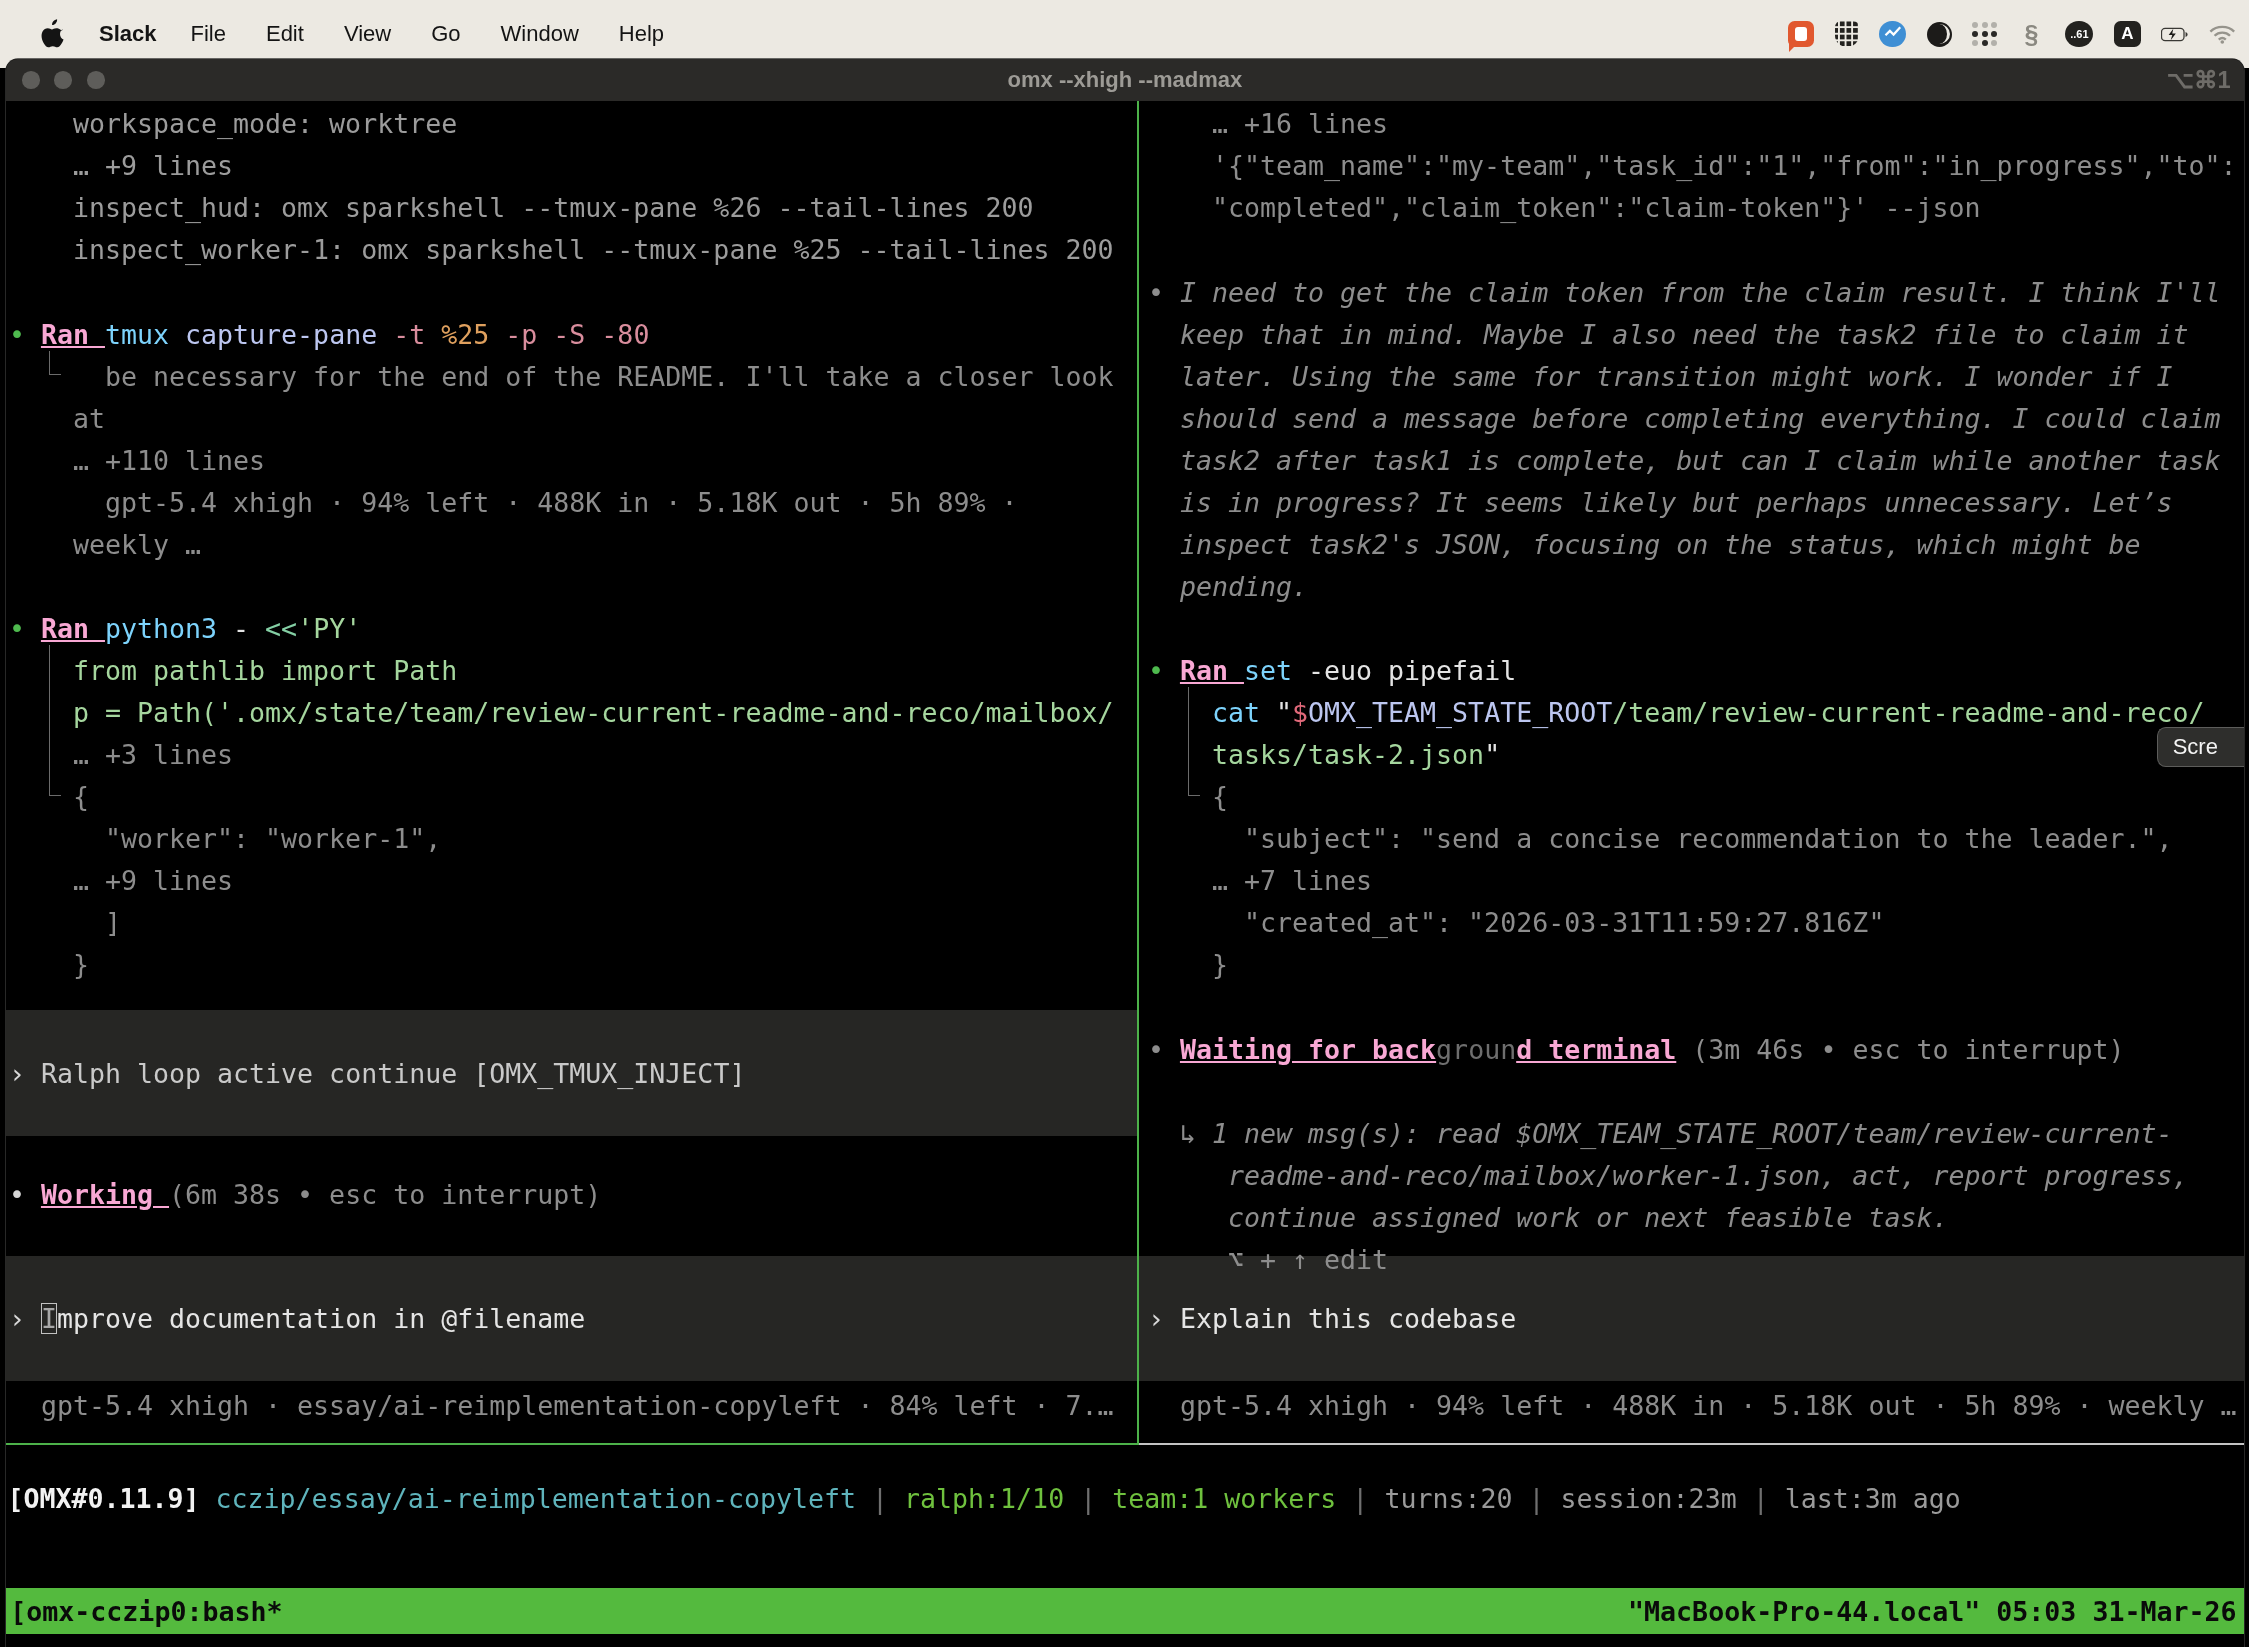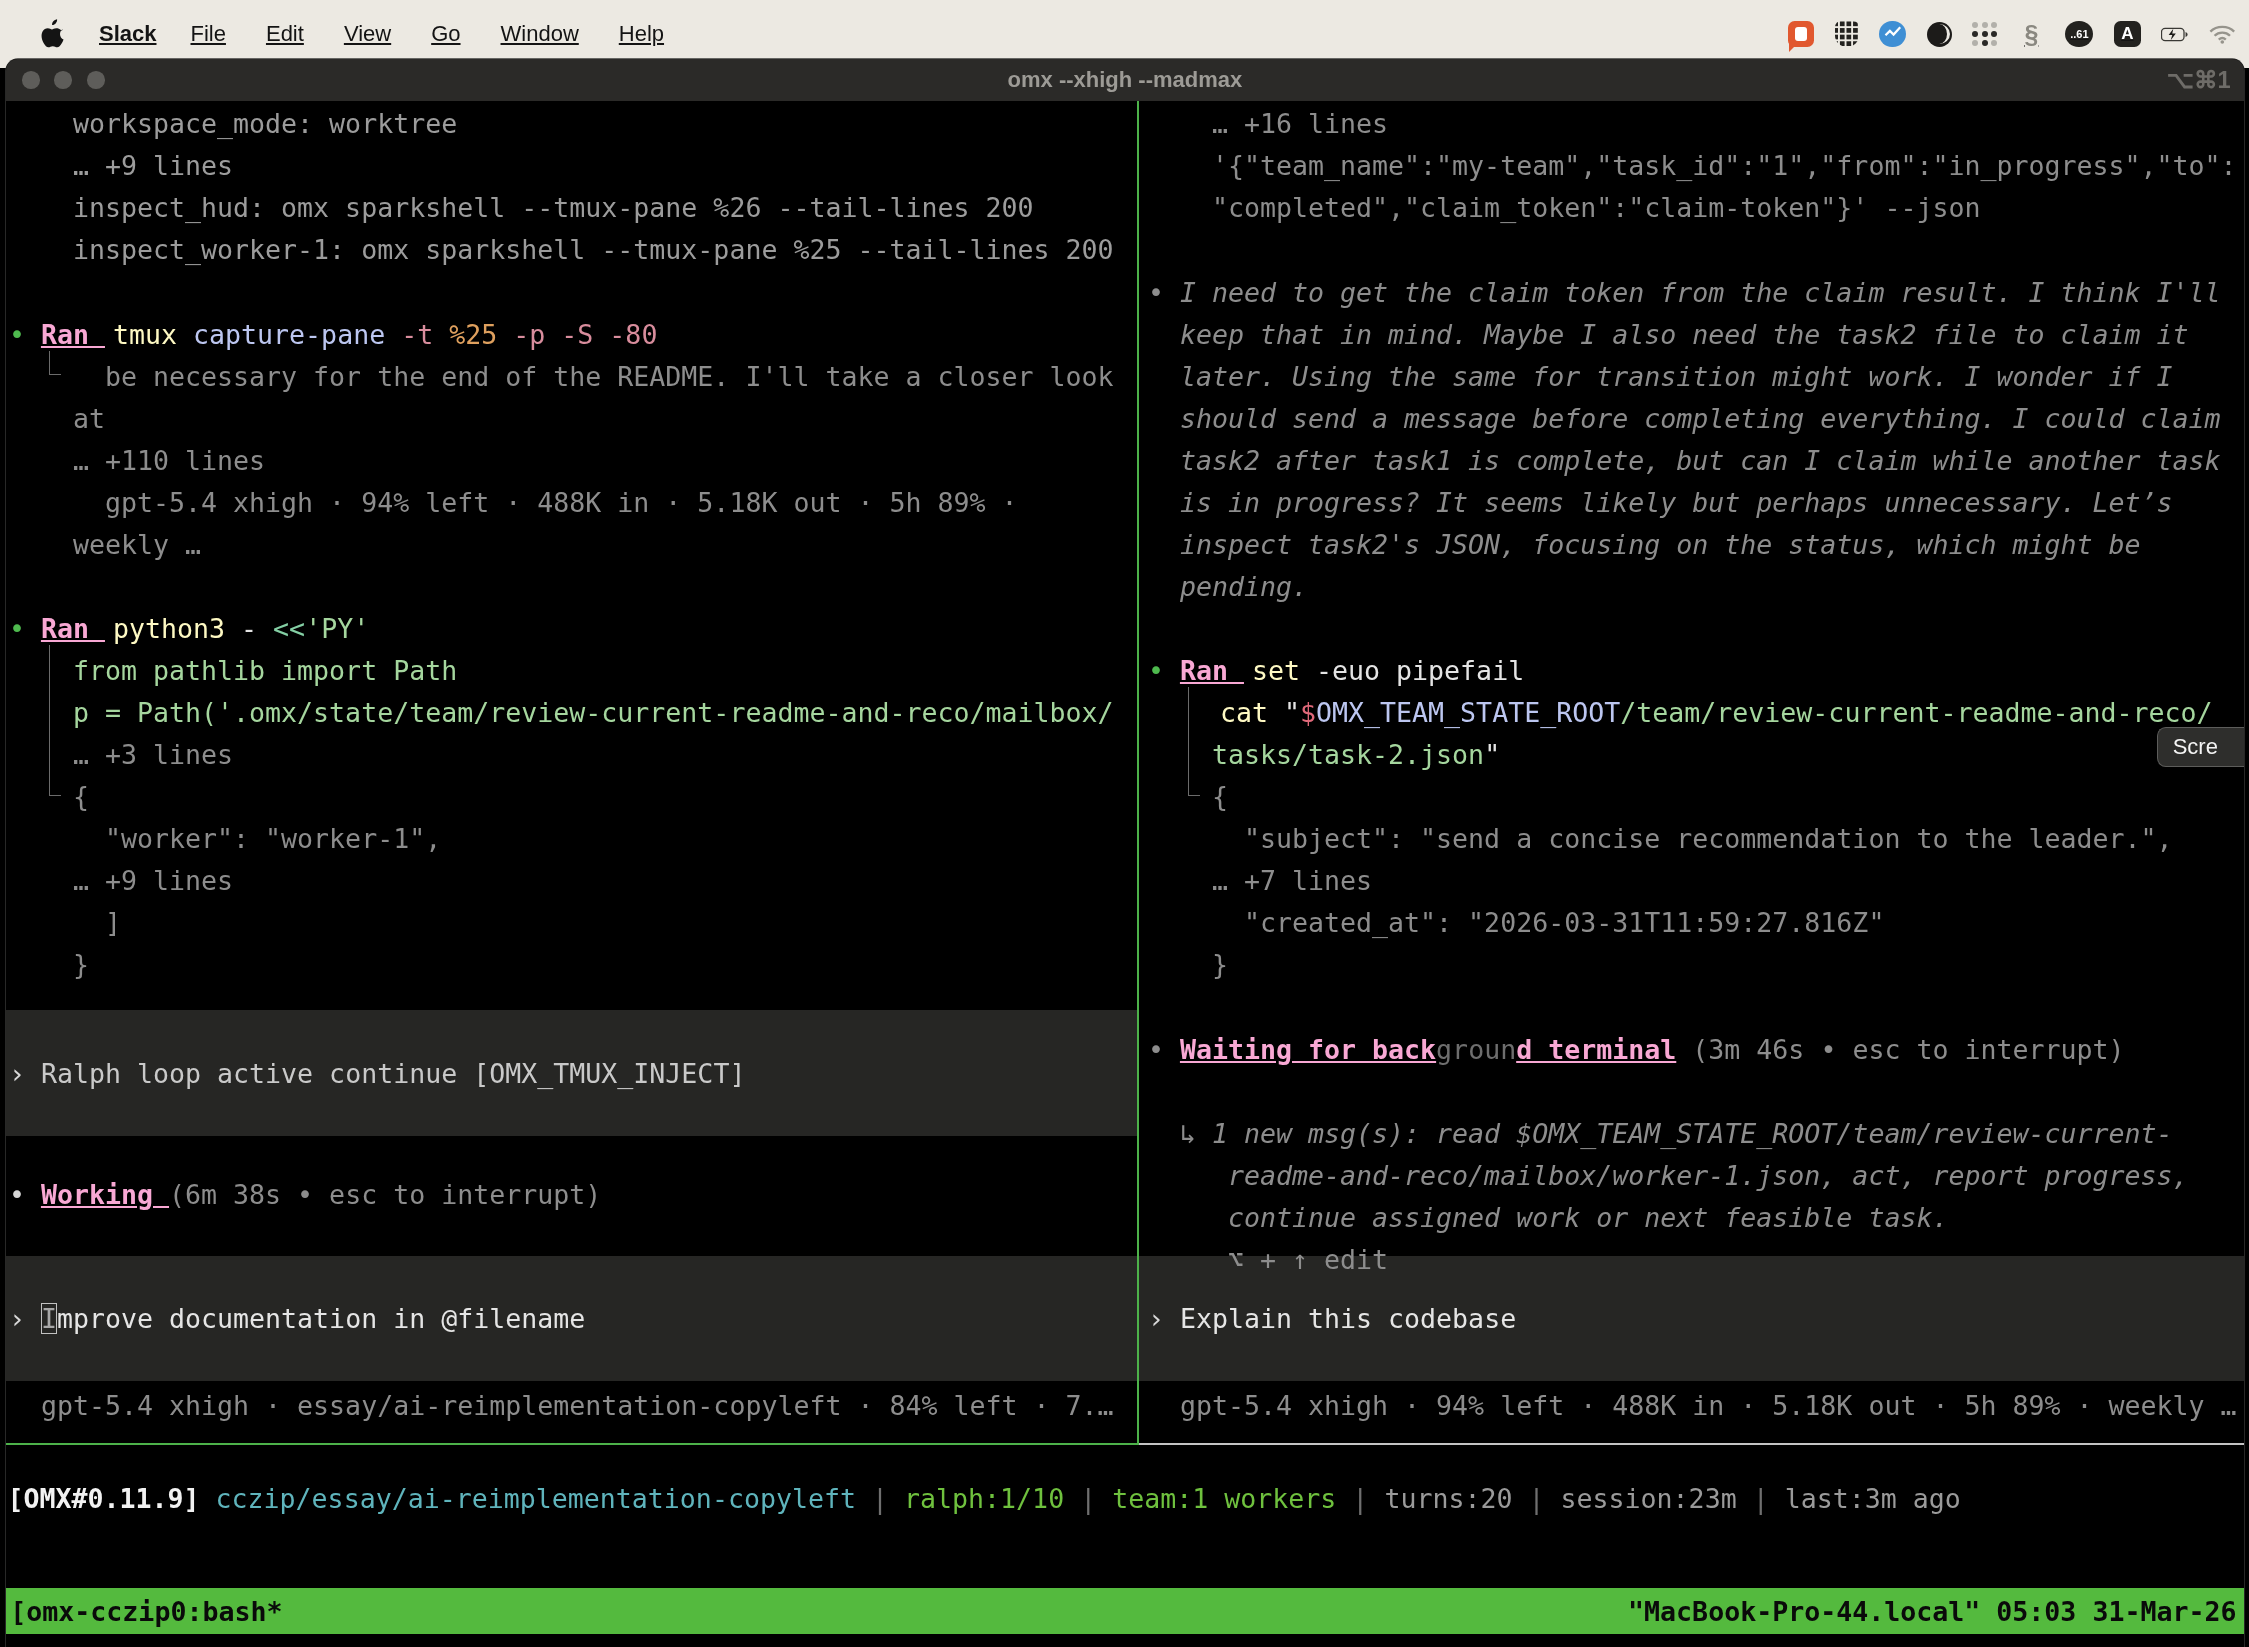--- a/index.html
+++ b/index.html
@@ -2,21 +2,21 @@
 <html style="font-size:11.8px"><head>
 <meta charset="utf-8">
 <style>
   * { margin:0; padding:0; box-sizing:border-box; }
   html,body { width:2250px; height:1648px; background:#000; overflow:hidden;
               font-family:"Liberation Sans", sans-serif; }
 
   
   .menubar { position:absolute; left:0; top:0; width:2250px; height:68px;
              background:#ece9e2; display:flex; align-items:center;
-             justify-content:space-between; color:#141414; font-size:22px;text-decoration:underline; }
+             justify-content:space-between; color:#141414; font-size:22px; }
   .mb-left { display:flex; align-items:center; gap:34px; padding-left:40px; }
   .apple-glyph { width:25px; height:29.5px; display:inline-block; }
   .appname { font-weight:700; }
   .menus { display:flex; gap:40px; }
   .menus span { cursor:default; }
   .mb-right { display:flex; align-items:center; gap:20.7px; padding-right:14.8px; }
   .ic { width:26.6px; height:26.6px; display:inline-flex; align-items:center;
         justify-content:center; position:relative; }
   .chat { background:#e1582f; border-radius:6.6px; }
   .chat-in { width:11.8px; height:13.3px; background:#fff; border-radius:3px; display:block; }
@@ -70,21 +70,21 @@
   .s-dim    { color:#8d8d8d; }
   .s-dim2   { color:#9a9a9a; }
   .s-dimsep { color:#6f6f6f; }
   .s-dimb   { color:#8d8d8d; }
   .s-think  { color:#8d8d8d; font-style:italic; }
   .s-white  { color:#f9a8d4; font-weight:bold;text-decoration:underline; }
   .s-white2 { color:#e4e4e4; }
   .s-whiteb { color:#f2f2f2; font-weight:bold; }
   .s-bulletG{ color:#4eba4e; }
   .s-bulletW{ color:#d6d6d6; }
-  .s-blue   { color:#fef9c3;margin-left:8px; }
+  .s-blue   { color:#7dd3fc; }
   .s-lav    { color:#bcc6f0; }
   .s-pink   { color:#d98d9d; }
   .s-red    { color:#e0697a; }
   .s-orange { color:#dfa05e; }
   .s-green  { color:#a5d69e; }
   .s-tealg  { color:#84cfa4; }
   .s-cyan   { color:#5fb4bc; }
   .s-sgreen { color:#6fc13e; }
   .s-band   { color:#c9c9c9; }
   .s-prompt { color:#e5e5e5;text-align:right; }

